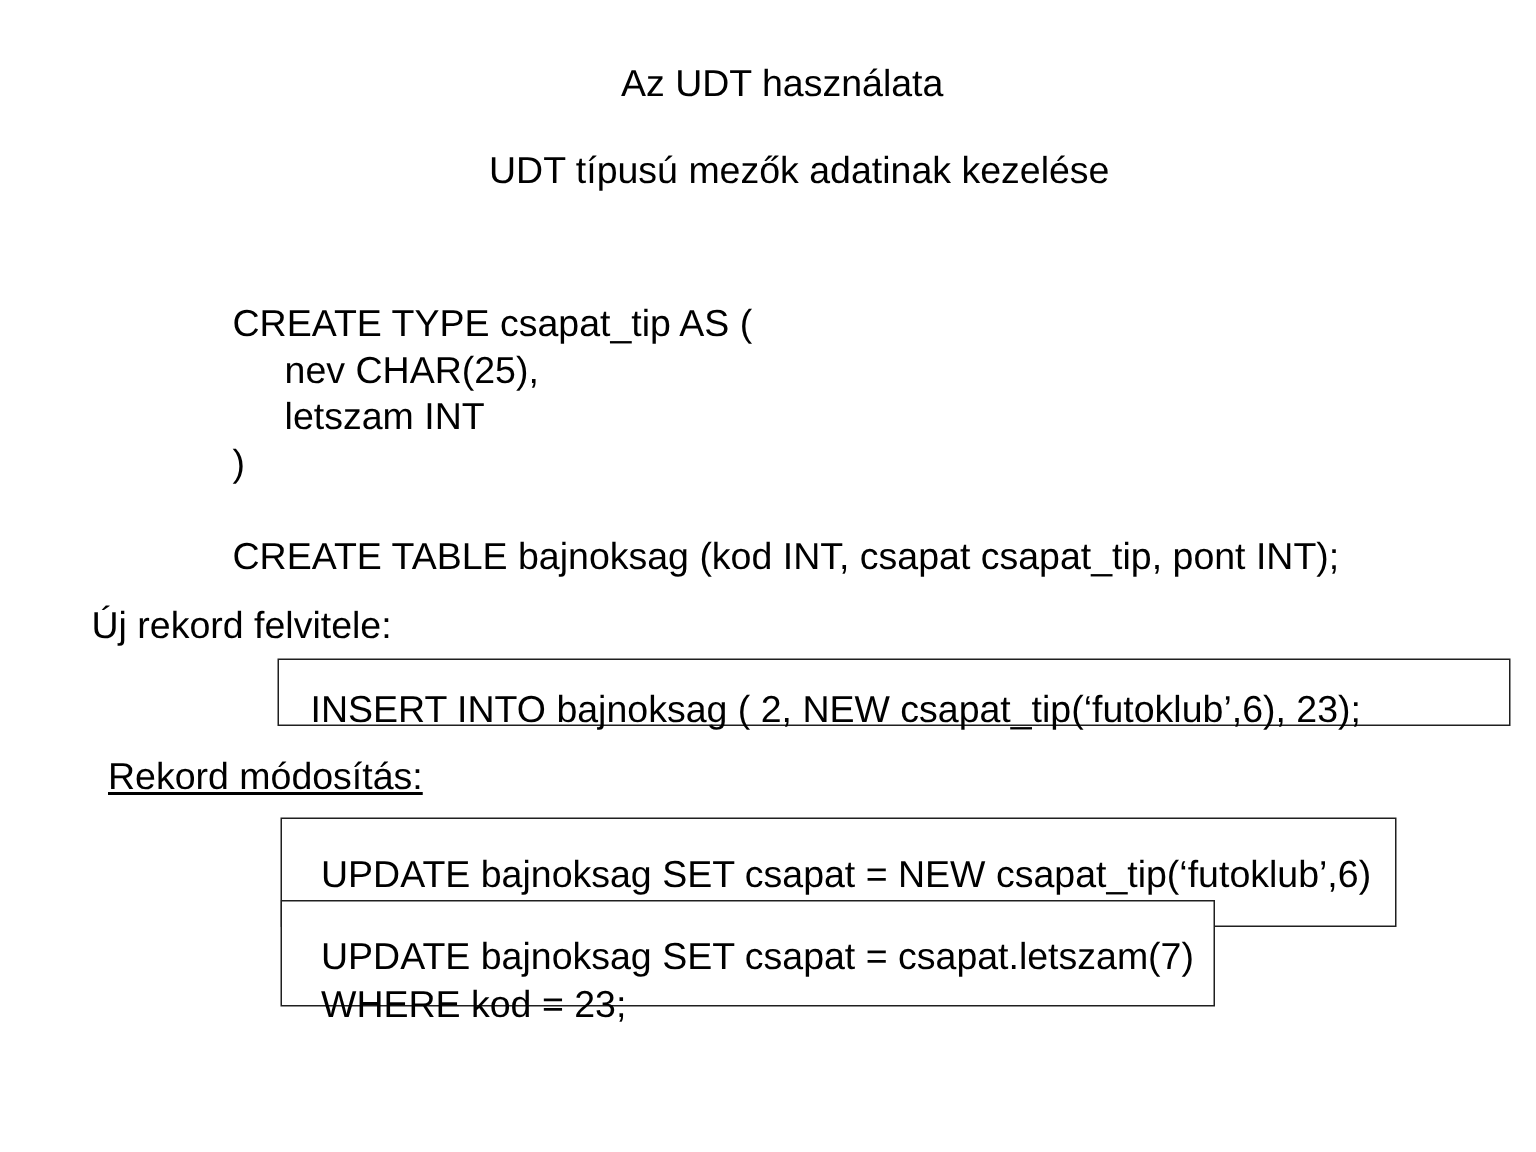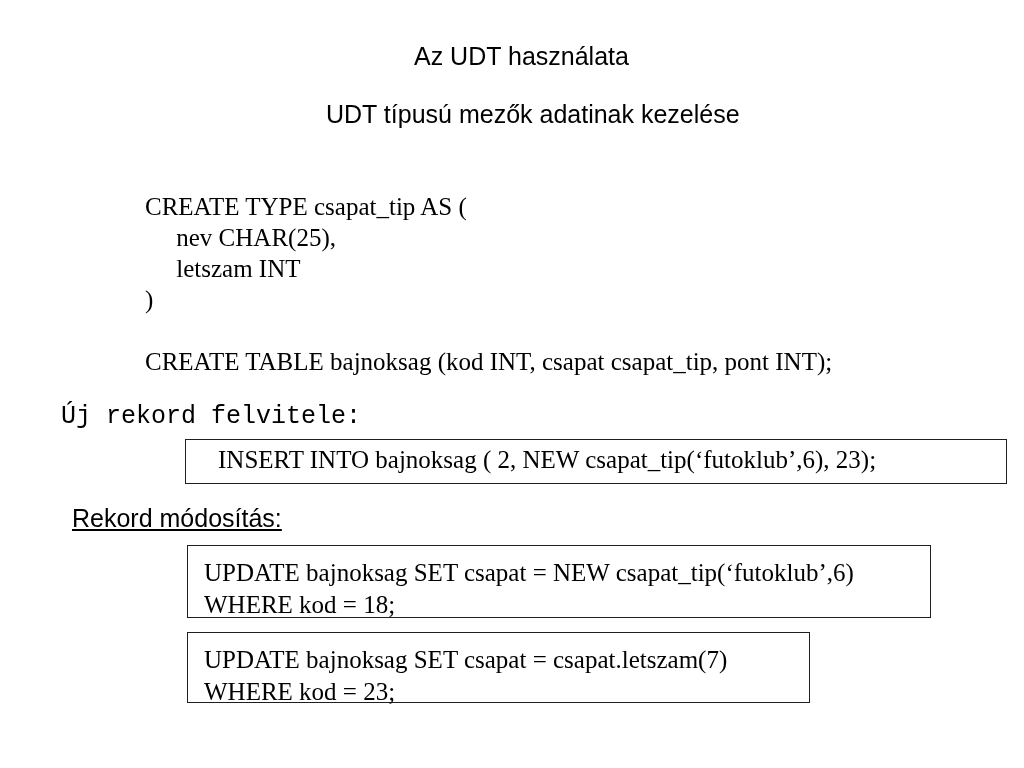--- a/index.html
+++ b/index.html
@@ -24,62 +24,62 @@
     line-height: 30px;
     white-space: nowrap;
   }
   .subtitle {
     left: 326px;
     top: 99px;
     line-height: 30px;
     white-space: nowrap;
   }
   pre {
-    margin: 7px;
-    font-family: Liberation Serif, serif;
+    margin: 17px;
+    font-family: Liberation Sans, sans-serif;
     font-size: inherit;
     white-space: pre;
   }
   .code-block {
     left: 138px;
     top: 184px;
     line-height: 31px;
   }
   .label {
     line-height: 30px;
     white-space: nowrap;
   }
-  .label-insert { left: 61px; top: 402px; font-family: Liberation Mono, monospace; }
+  .label-insert { left: 61px; top: 402px; }
   .label-update { left: 72px; top: 503px; text-decoration: underline; }
   .box {
     position: absolute;
     box-sizing: border-box;
     border: 1.5px solid var(--box-border, #1f1f1f);
     background: #ffffff;
   }
   .box pre { line-height: 32px; }
   .box-insert {
     left: 185px;
     top: 439px;
     width: 822px;
     height: 45px;
     display: flex;
-    align-items: flex-end;
-    padding-left: 25px;
+    align-items: flex-start;
+    padding-left: 4px;
   }
   .box-update1 {
     left: 187px;
     top: 545px;
     width: 744px;
     height: 73px;
     padding: 4px 0 0 9px;
   }
   .box-update2 {
     left: 187px;
-    top: 632px;
+    top: 600px;
     width: 623px;
     height: 71px;
     padding: 4px 0 0 9px;
   }
 </style>
 </head>
 <body>
 
 <div class="slide" style="--bg: #ffffff; --fg: #000000; --box-border: #1f1f1f;">
 

